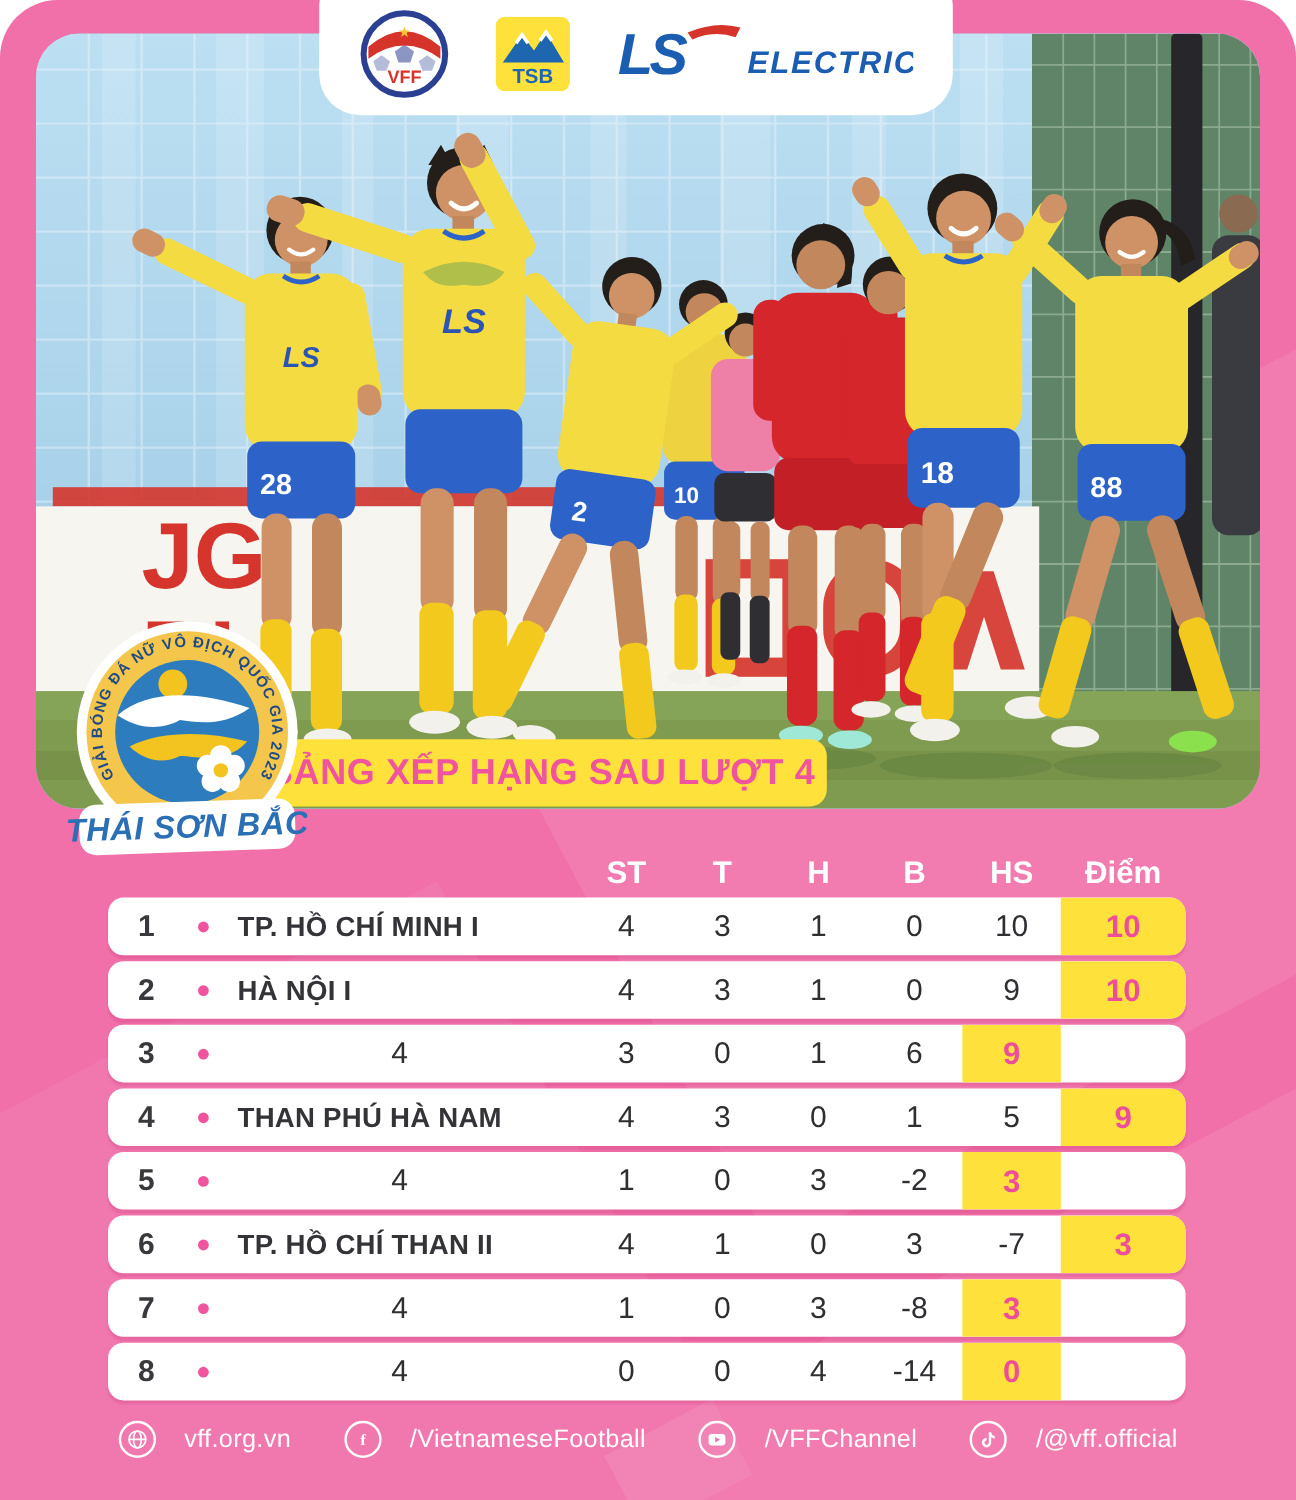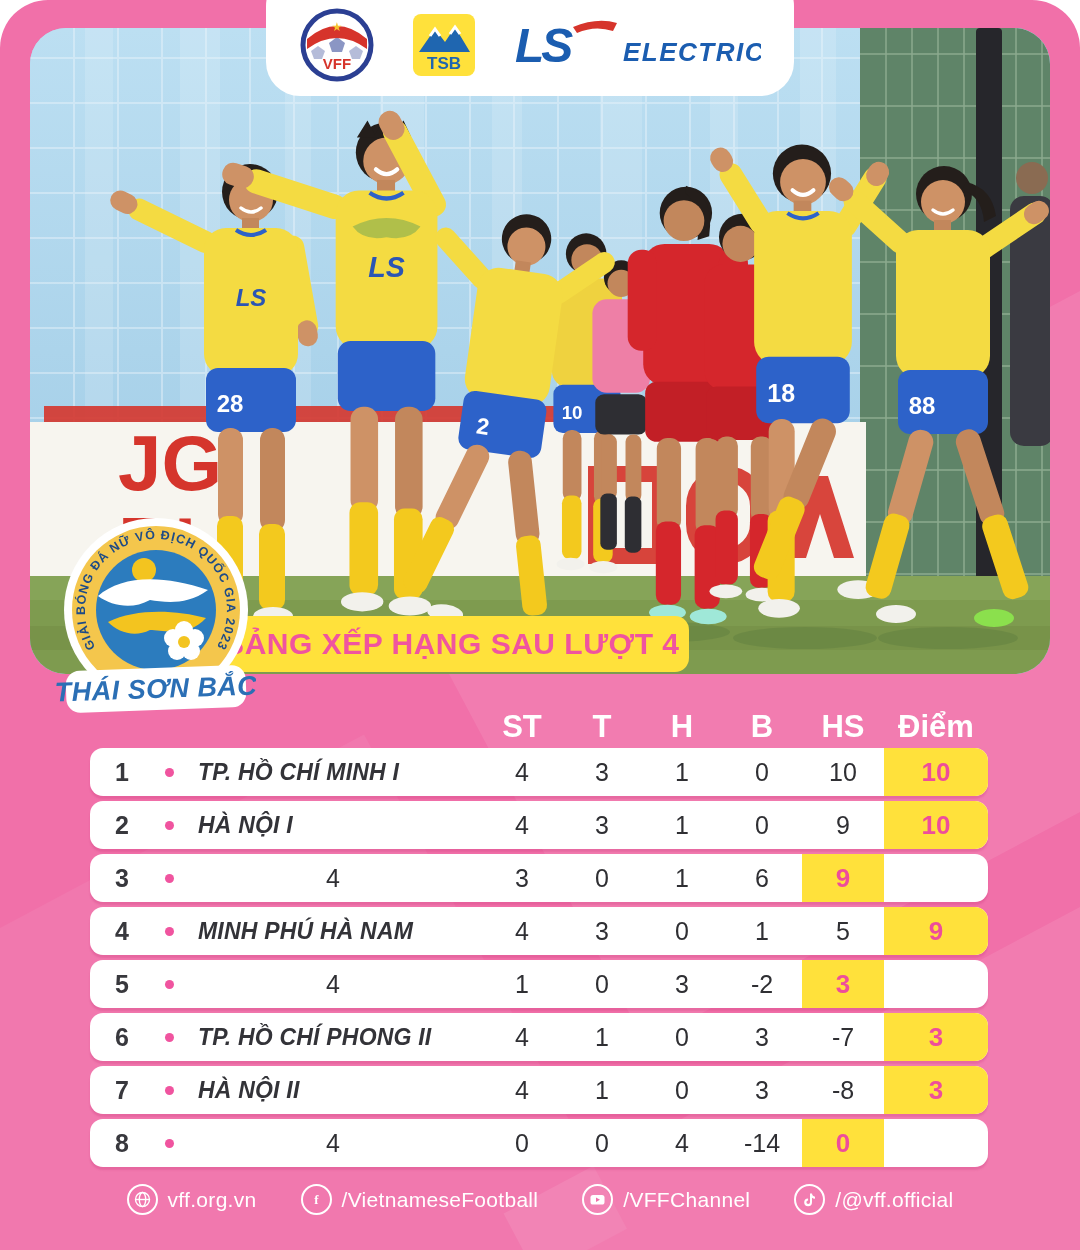--- a/index.html
+++ b/index.html
@@ -26,40 +26,40 @@
   .badge { position:absolute; left:56px; top:518px; width:200px; height:200px; z-index:6; }
   .banner {
     position:absolute; left:213px; top:616px; width:476px; height:56px;
     background:#FFE13B; border-radius:14px; display:flex; align-items:center;
     justify-content:center; z-index:4;
   }
   .banner span { color:#F0549F; font-size:30px; font-weight:800; letter-spacing:0.5px; }
 
   .table { position:absolute; left:90px; top:706px; width:898px; z-index:3; }
   .t-grid { display:grid; grid-template-columns:64px 30px 1fr 80px 80px 80px 80px 82px 104px; align-items:center; }
-  .t-head { height:42px; color:#ffffff; font-weight:700; font-size:31px; }
+  .t-head { height:42px; color:#ffffff; font-weight:700; font-size:26px; }
   .t-head div { text-align:center; }
   .t-row {
     height:48px; background:#ffffff; border-radius:13px; margin-bottom:5px;
     overflow:hidden; box-shadow:0 3px 2px rgba(190,40,110,0.22);
   }
   .rank { text-align:center; font-size:25px; font-weight:600; color:#38383D; }
   .dot { width:9px; height:9px; border-radius:50%; background:#F0549F; margin:auto; }
-  .team { font-size:23px; font-weight:700; color:#333338; padding-left:14px; letter-spacing:0.2px;font-style:italic; }
+  .team { font-size:23px; font-weight:700; color:#333338; padding-left:14px; letter-spacing:0.2px; }
   .stat { text-align:center; font-size:25px; font-weight:500; color:#2F2F33; }
   .pts {
     background:#FFE13B; height:48px; display:flex; align-items:center; justify-content:center;
     font-size:26px; font-weight:800; color:#EE4D9B;
   }
 
   .footer {
     position:absolute; left:0; right:0; top:1184px; display:flex; justify-content:center;
     align-items:center; gap:44px; color:#ffffff; z-index:3;
   }
-  .f-item { display:flex; align-items:center; gap:10px; cursor:pointer; }
+  .f-item { display:flex; align-items:center; gap:24px; cursor:pointer; }
   .f-icon {
     width:31px; height:31px; border:2px solid #ffffff; border-radius:50%;
     display:flex; align-items:center; justify-content:center; flex:none;
   }
   .f-label { font-size:21px; font-weight:400; letter-spacing:0.3px; }
 </style>
 </head>
 <body>
 
 <div class="canvas">
@@ -419,21 +419,21 @@
       <div class="stat">3</div>
       <div class="stat">0</div>
       <div class="stat">1</div>
       <div class="stat">6</div>
       <div class="pts">9</div>
     </div>
 
     <div class="t-grid t-row">
       <div class="rank">4</div>
       <div class="dot"></div>
-      <div class="team">MINH PHÚ HÀ NAM</div>
+      <div class="team">THAN PHÚ HÀ NAM</div>
       <div class="stat">4</div>
       <div class="stat">3</div>
       <div class="stat">0</div>
       <div class="stat">1</div>
       <div class="stat">5</div>
       <div class="pts">9</div>
     </div>
 
     <div class="t-grid t-row">
       <div class="rank">5</div>
@@ -442,33 +442,32 @@
       <div class="stat">1</div>
       <div class="stat">0</div>
       <div class="stat">3</div>
       <div class="stat">-2</div>
       <div class="pts">3</div>
     </div>
 
     <div class="t-grid t-row">
       <div class="rank">6</div>
       <div class="dot"></div>
-      <div class="team">TP. HỒ CHÍ PHONG II</div>
+      <div class="team">TP. HỒ CHÍ THAN II</div>
       <div class="stat">4</div>
       <div class="stat">1</div>
       <div class="stat">0</div>
       <div class="stat">3</div>
       <div class="stat">-7</div>
       <div class="pts">3</div>
     </div>
 
     <div class="t-grid t-row">
       <div class="rank">7</div>
       <div class="dot"></div>
-      <div class="team">HÀ NỘI II</div>
       <div class="stat">4</div>
       <div class="stat">1</div>
       <div class="stat">0</div>
       <div class="stat">3</div>
       <div class="stat">-8</div>
       <div class="pts">3</div>
     </div>
 
     <div class="t-grid t-row">
       <div class="rank">8</div>

